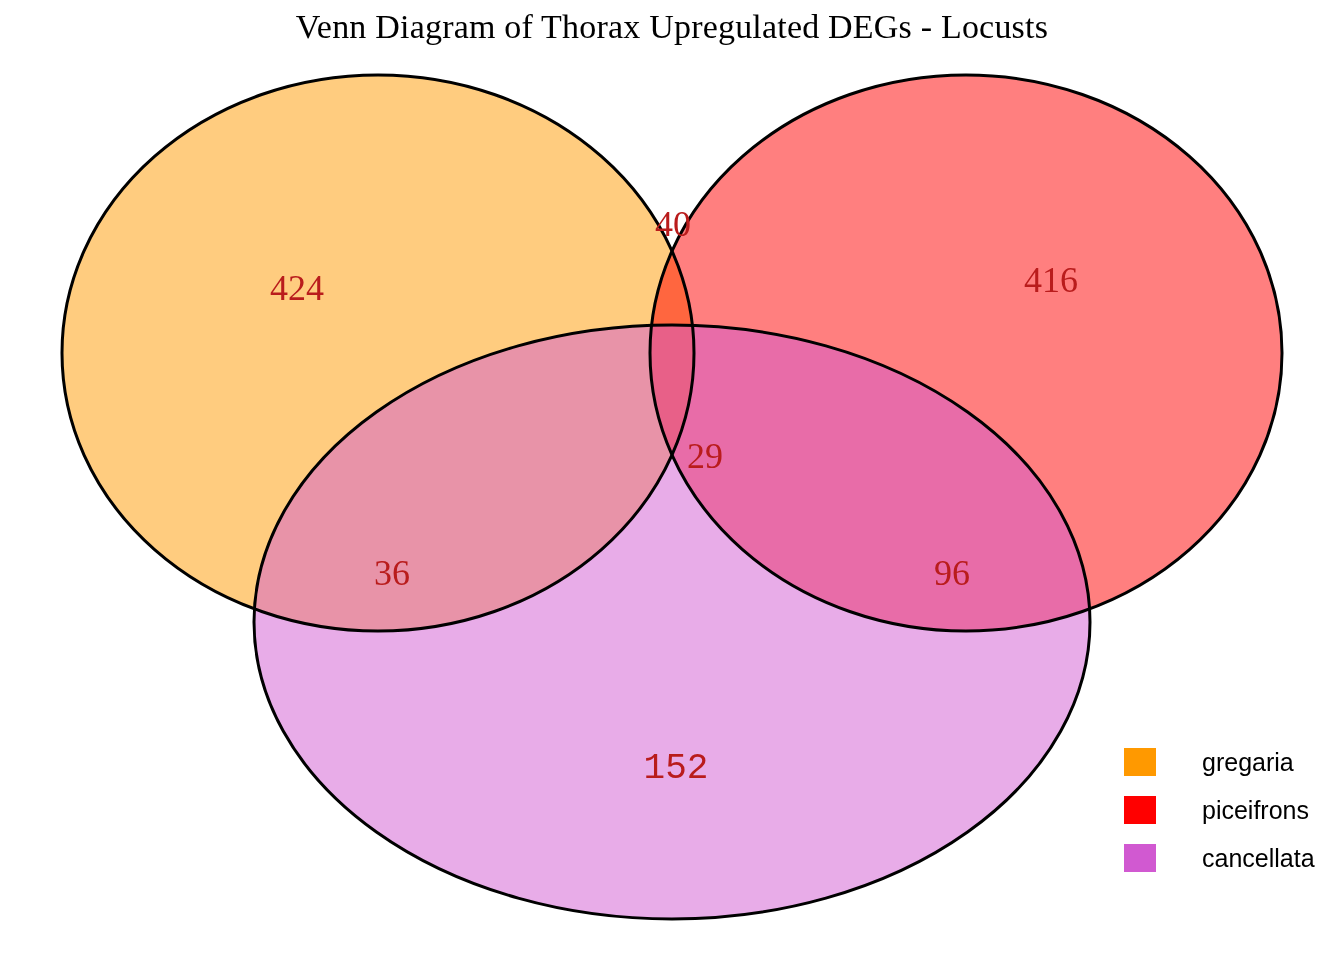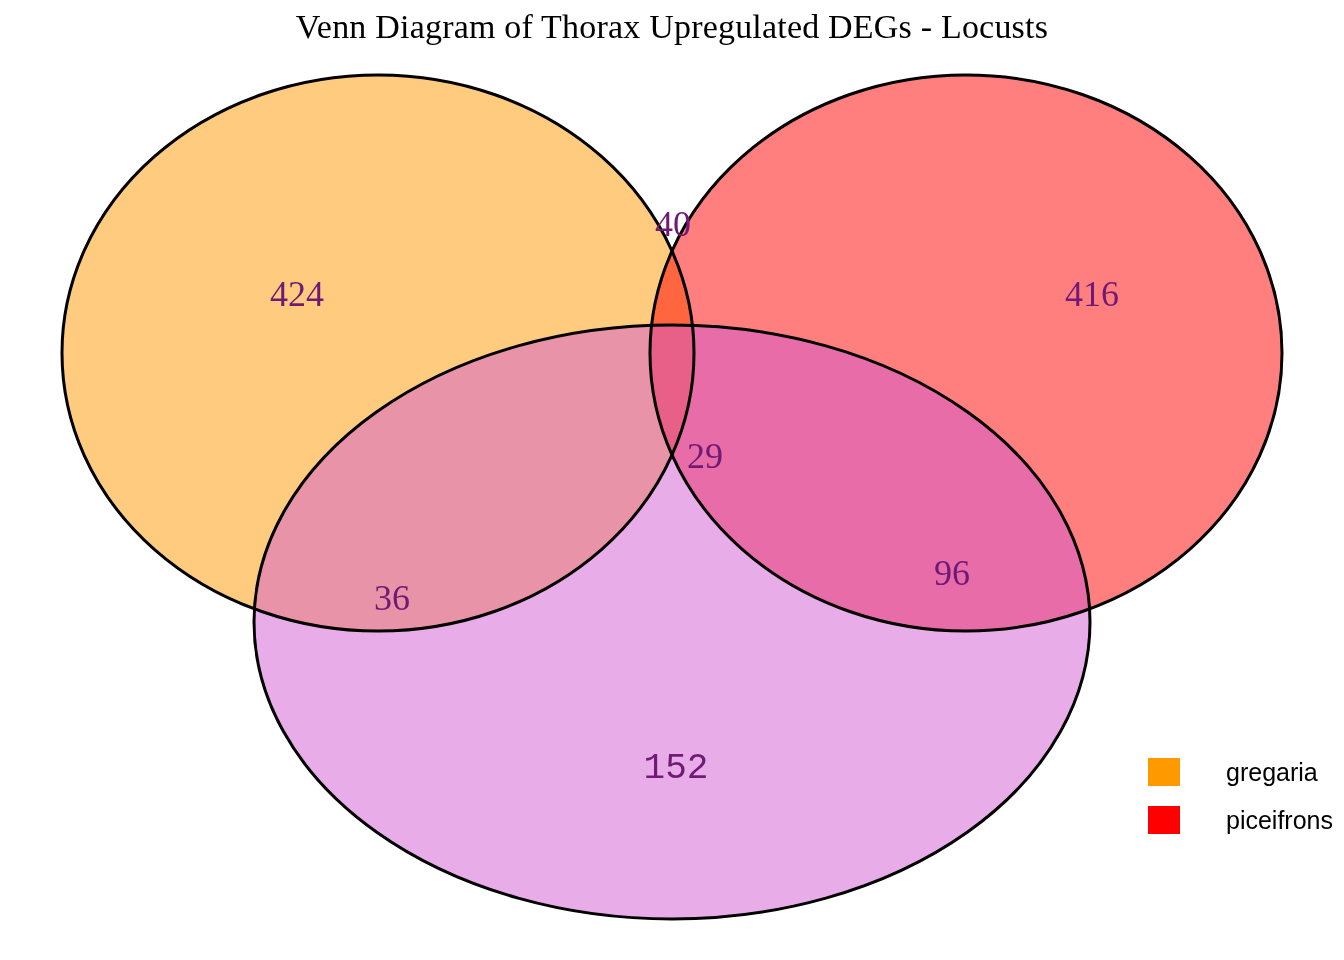--- a/index.html
+++ b/index.html
@@ -36,36 +36,35 @@
     font-size: 34px;
     font-weight: 400;
     color: #000000;
     letter-spacing: 0.2px;
     white-space: nowrap;
   }
   .region-count {
     position: absolute;
     font-family: "Liberation Serif", "DejaVu Serif", serif;
     font-size: 36px;
-    color: #701a75;
+    color: #b91c1c;
     transform: translate(-50%, -50%);
     white-space: nowrap;
     line-height: 1;
   }
   #legend {
     position: absolute;
     left: 1124px;
     top: 748px;
     width: 220px;
   }
   .legend-row {
     display: flex;
-    align-items: center;
+    align-items: flex-start;
     height: 48px;
-    margin-left: 24px;
   }
   .legend-swatch {
     width: 32px;
     height: 28px;
     flex: 0 0 auto;
     border: 0;
   }
   .legend-label {
     margin-left: 46px;
     font-family: "Liberation Sans", sans-serif;
@@ -100,32 +99,36 @@
       <ellipse cx="672" cy="622" rx="418" ry="297" fill="#D159D1" fill-opacity="0.5"></ellipse>
     </g>
 
     <g fill="none" stroke="#000000" stroke-width="3.2">
       <ellipse cx="378" cy="353" rx="316" ry="278" stroke="#000000" stroke-width="3"></ellipse>
       <ellipse cx="966" cy="353" rx="316" ry="278" stroke="#000000" stroke-width="3"></ellipse>
       <ellipse cx="672" cy="622" rx="418" ry="297" stroke="#000000" stroke-width="3"></ellipse>
     </g>
   </svg>
 
-  <div class="region-count" style="left:297px; top:294px;">424</div>
-  <div class="region-count" style="left:1051px; top:294px;margin-left:41px;">416</div>
+  <div class="region-count" style="left:297px; top:288px;">424</div>
+  <div class="region-count" style="left:1051px; top:280px;">416</div>
   <div class="region-count" style="left:673px; top:224px;">40</div>
   <div class="region-count" style="left:705px; top:456px;">29</div>
-  <div class="region-count" style="left:392px; top:598px;">36</div>
+  <div class="region-count" style="left:392px; top:573px;">36</div>
   <div class="region-count" style="left:952px; top:573px;">96</div>
   <div class="region-count" style="left:676px; top:769px;font-family:Liberation Mono, monospace;">152</div>
 
   <div id="legend">
     <div class="legend-row">
       <span class="legend-swatch" style="background: rgb(255, 153, 0);"></span>
       <span class="legend-label">gregaria</span>
     </div>
     <div class="legend-row">
       <span class="legend-swatch" style="background: rgb(255, 0, 0);"></span>
       <span class="legend-label">piceifrons</span>
     </div>
+    <div class="legend-row">
+      <span class="legend-swatch" style="background: rgb(209, 89, 209);"></span>
+      <span class="legend-label">cancellata</span>
+    </div>
   </div>
 
 </div>
 
 </body></html>

